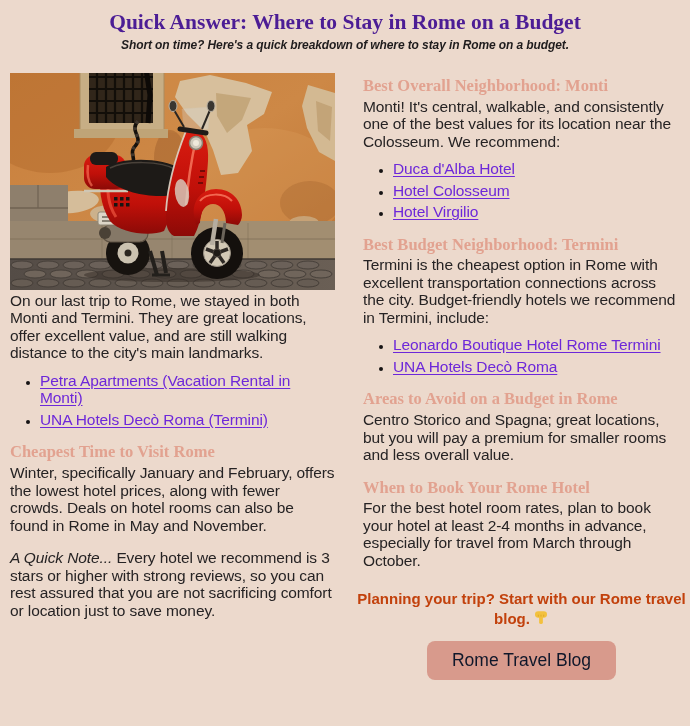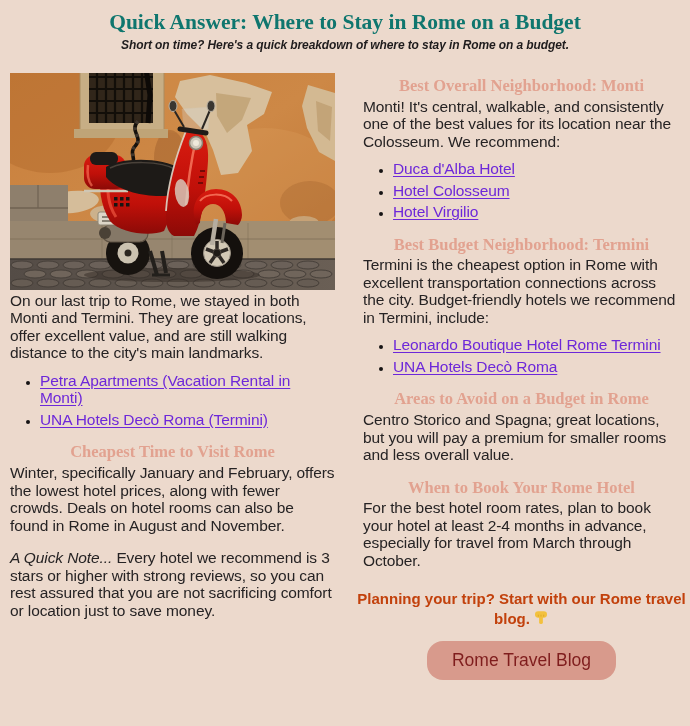--- a/index.html
+++ b/index.html
@@ -5,36 +5,35 @@
   html,body{margin:0;padding:0;}
   body{
     width:690px;height:726px;overflow:hidden;
     background:#ecd9cc;
     font-family:"Liberation Sans",sans-serif;
     color:#262324;
   }
   .page{padding:6px 10px 0;}
   .title{
     font-family:"Liberation Serif",serif;font-weight:bold;
-    font-size:21.5px;line-height:1.15;color:#0f766e;
+    font-size:21.5px;line-height:1.15;color:#4c1d95;
     text-align:center;margin:4px 0 3px;
   }
   .subtitle{
     font-style:italic;font-weight:600;font-size:12px;
     text-align:center;margin:0;color:#1f1c1d;letter-spacing:-0.1px;
   }
   .cols{display:flex;gap:28px;margin-top:21px;}
   .col-left{width:325px;flex:none;}
   .col-right{width:317px;flex:none;}
   .photo{display:block;width:325px;height:217px;}
   h3.sec{
     font-family:"Liberation Serif",serif;font-weight:bold;
     font-size:16.5px;line-height:1.08;color:#e2a290;
     margin:15px 0 3px;
-    text-align:center;
   }
   .col-left h3.sec.first{margin-top:11px;}
   .col-right h3.sec.first{margin-top:4px;}
   p.body{
     font-size:15.5px;line-height:1.13;letter-spacing:-0.1px;
     margin:2px 0 0;
   }
   ul.links{
     margin:10px 0 0;padding-left:30px;list-style:disc;
   }
@@ -48,23 +47,23 @@
   p.note{font-size:15.5px;line-height:1.13;letter-spacing:-0.1px;margin:15px 0 0;}
   p.note em{font-style:italic;}
   .cta{
     font-size:15px;font-weight:bold;text-align:center;
     line-height:1.3;margin:20px -8px 0;color:#c2410c;
   }
   .hand-icon{vertical-align:-2px;margin-left:3px;}
   .btn-row{text-align:center;margin-top:13px;}
   .blog-btn{
     display:inline-block;border:none;cursor:pointer;
-    background:#d89a8c;color:#7f1d1d;
+    background:#d89a8c;color:#0f172a;
     font-family:"Liberation Sans",sans-serif;font-size:17.5px;
-    padding:9px 25px;border-radius:16px;line-height:1.2;
+    padding:9px 25px;border-radius:8px;line-height:1.2;
   }
 </style>
 </head>
 <body>
 
 <div class="page">
 
   <h1 class="title">Quick Answer: Where to Stay in Rome on a Budget</h1>
   <p class="subtitle">Short on time? Here's a quick breakdown of where to stay in Rome on a budget.</p>
 
@@ -258,21 +257,21 @@
         </g>
       </svg>
 
       <p class="body">On our last trip to Rome, we stayed in both Monti and Termini. They are great locations, offer excellent value, and are still walking distance to the city's main landmarks.</p>
       <ul class="links">
         <li><a class="hotel-link">Petra Apartments (Vacation Rental in Monti)</a></li>
         <li><a class="hotel-link">UNA Hotels Decò Roma (Termini)</a></li>
       </ul>
 
       <h3 class="sec">Cheapest Time to Visit Rome</h3>
-      <p class="body">Winter, specifically January and February, offers the lowest hotel prices, along with fewer crowds. Deals on hotel rooms can also be found in Rome in August and November.</p>
+      <p class="body">Winter, specifically January and February, offers the lowest hotel prices, along with fewer crowds. Deals on hotel rooms can also be found in Rome in May and November.</p>
       <p class="note"><em>A Quick Note...</em><span> Every hotel we recommend is 3 stars or higher with strong reviews, so you can rest assured that you are not sacrificing comfort or location just to save money.</span></p>
     </div>
 
     <div class="col-right">
 
       <h3 class="sec first">Best Overall Neighborhood: Monti</h3>
       <p class="body">Monti! It's central, walkable, and consistently one of the best values for its location near the Colosseum. We recommend:</p>
       <ul class="links">
         <li><a class="hotel-link">Duca d'Alba Hotel</a></li>
         <li><a class="hotel-link">Hotel Colosseum</a></li>

